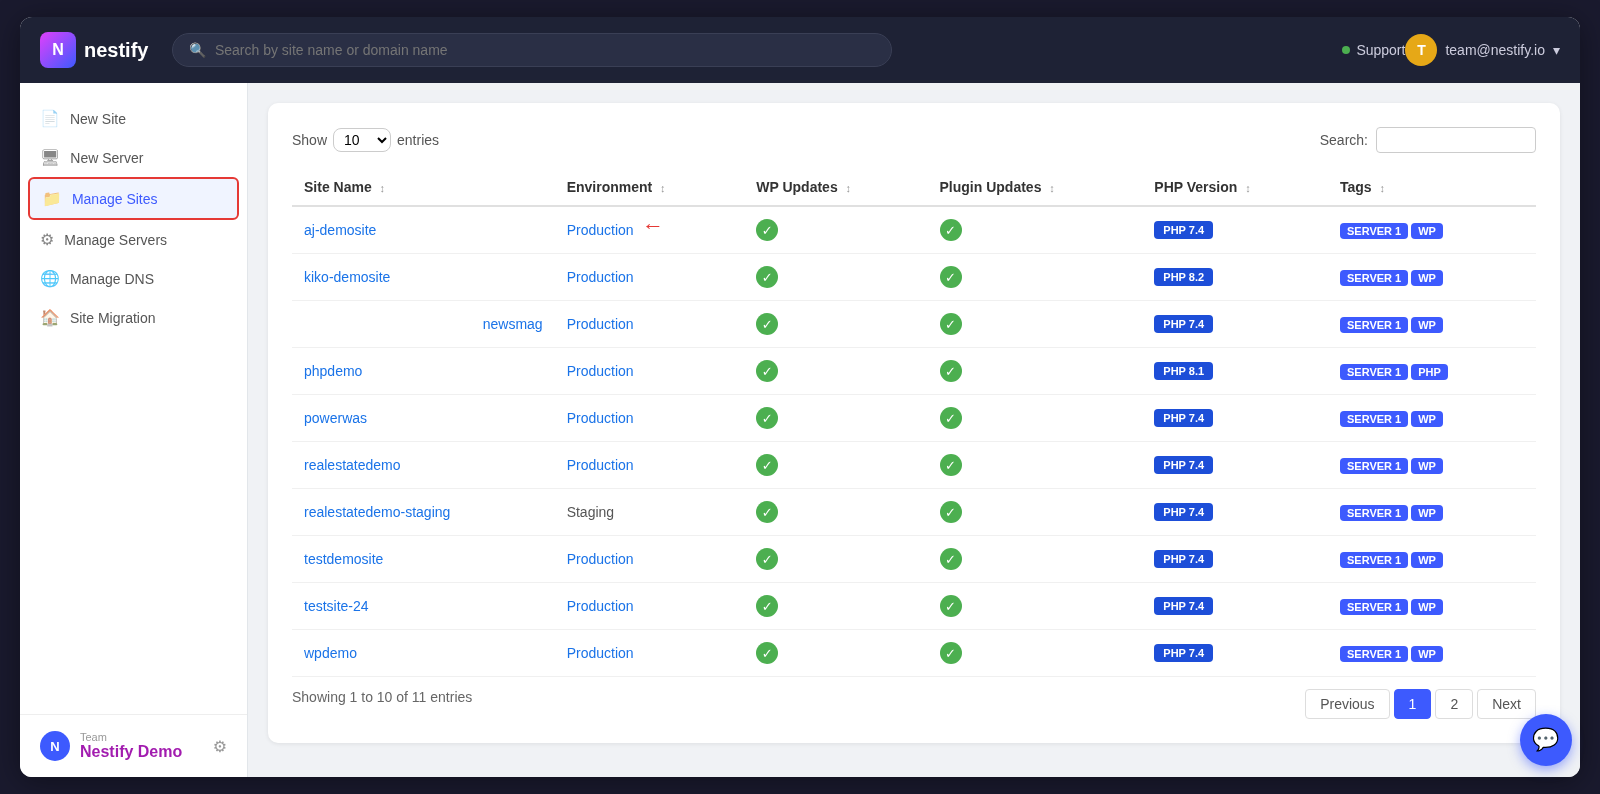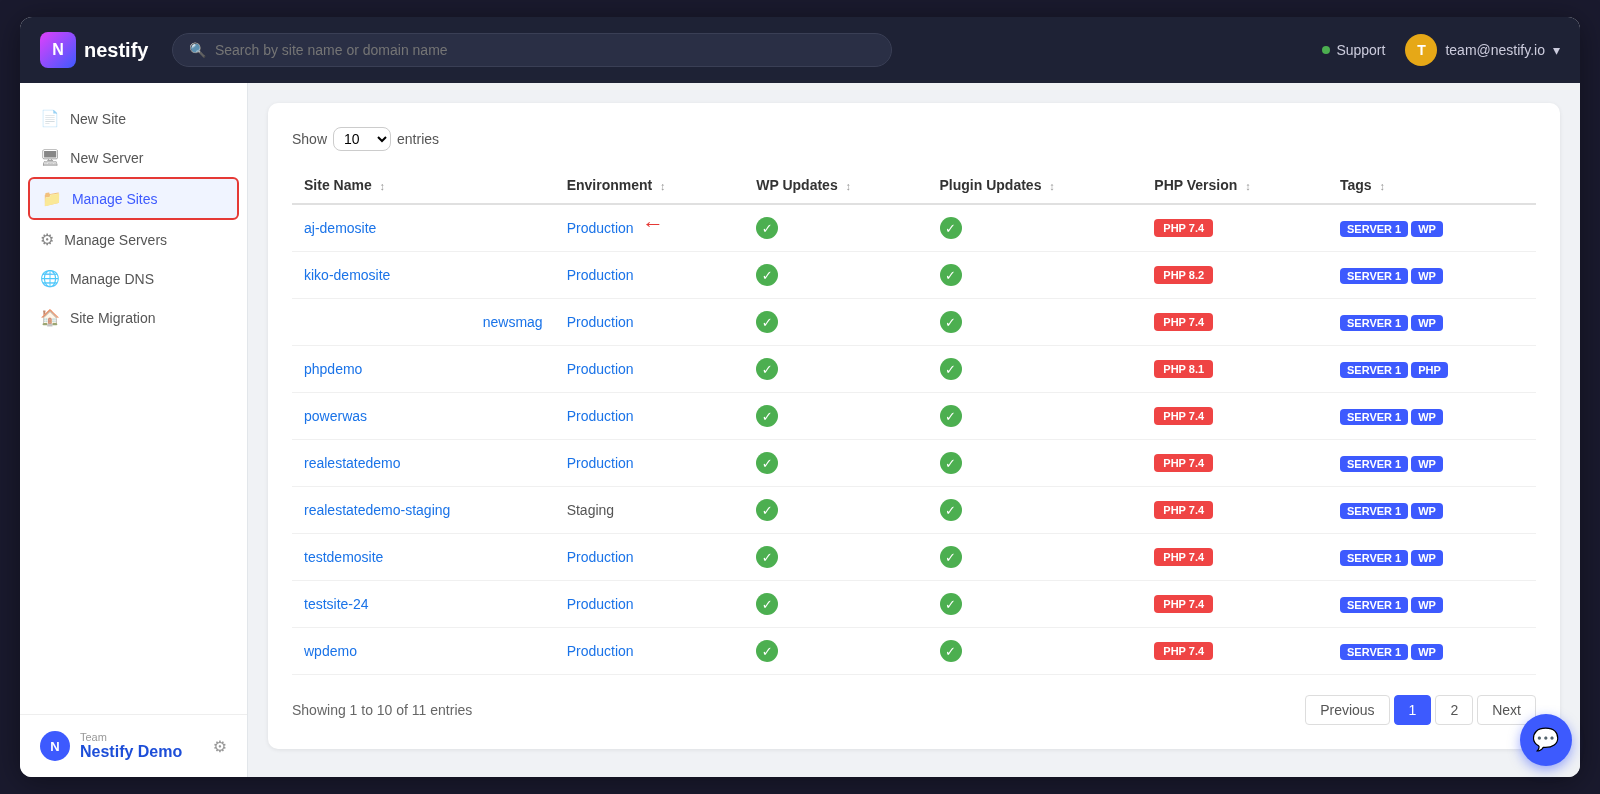--- a/index.html
+++ b/index.html
@@ -57,21 +57,20 @@
       color: #aab;
       font-size: 14px;
       outline: none;
       width: 100%;
     }
     .search-icon { color: #666; font-size: 14px; }
     .nav-right {
       margin-left: auto;
       display: flex;
       align-items: center;
-      gap: 20px;
     }
     .support-btn {
       display: flex; align-items: center; gap: 6px;
       color: #ccd;
       font-size: 14px;
       cursor: pointer;
     }
     .support-dot { width: 8px; height: 8px; background: #4caf50; border-radius: 50%; }
     .user-btn {
       display: flex; align-items: center; gap: 8px;
@@ -125,21 +124,21 @@
       align-items: center;
       gap: 10px;
       border-top: 1px solid #eee;
     }
     .footer-avatar {
       width: 30px; height: 30px; background: #3d5afe; border-radius: 50%;
       display: flex; align-items: center; justify-content: center;
       color: white; font-size: 13px; font-weight: 700;
     }
     .footer-label { color: #999; font-size: 11px; }
-    .footer-name { color: #1d4ed8; font-weight: 600; }
+    .footer-name { color: #a21caf; font-weight: 600; }
 
     
     .main-content {
       flex: 1;
       padding: 20px;
       overflow-y: auto;
       background: #f0f2f5;
     }
 
     .content-card {
@@ -218,34 +217,33 @@
       color: white;
       font-size: 11px;
       font-weight: 600;
       padding: 2px 7px;
       border-radius: 4px;
       margin-right: 3px;
     }
 
     .php-badge-pill {
       display: inline-block;
-      background: #ef4444;
+      background: #1d4ed8;
       color: white;
       font-size: 11px;
       font-weight: 600;
       padding: 3px 9px;
       border-radius: 4px;
     }
 
     
     .pagination-row {
       display: flex;
-      align-items: center;
       justify-content: space-between;
-      margin-top: 20px;
+      margin-top: 12px;
       font-size: 14px;
       color: #666;
     }
     .pagination-controls { display: flex; align-items: center; gap: 4px; }
     .page-btn {
       padding: 6px 14px;
       border: 1px solid #ddd;
       border-radius: 4px;
       cursor: pointer;
       background: white;
@@ -354,20 +352,24 @@
           <div class="show-entries">
             <span>Show</span>
             <select class="entries-select">
               <option>10</option>
               <option>25</option>
               <option>50</option>
               <option>100</option>
             </select>
             <span>entries</span>
           </div>
+          <div class="search-control">
+            <span>Search:</span>
+            <input type="text" style="">
+          </div>
         </div>
 
         <table>
           <thead>
             <tr>
               <th>
                 <span>Site Name</span>
                 <span class="sort-icon">↕</span>
               </th>
               <th>

